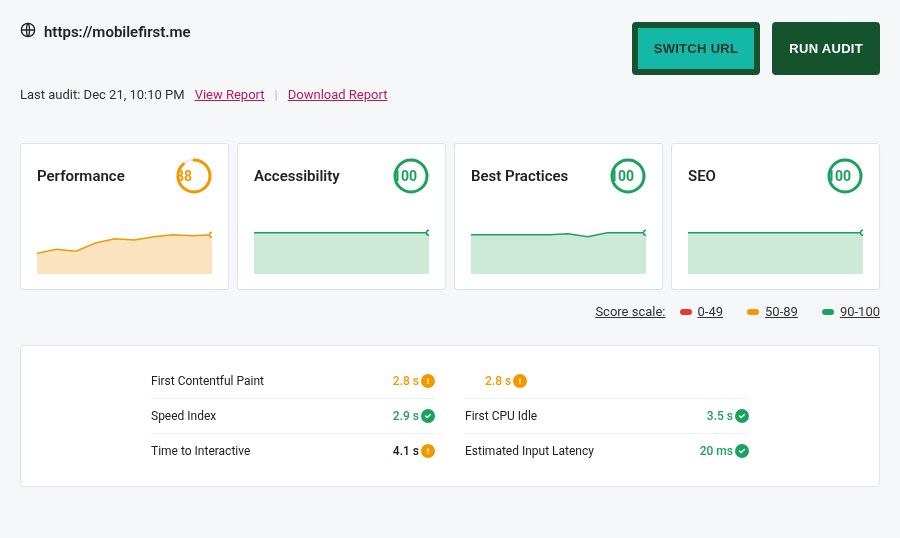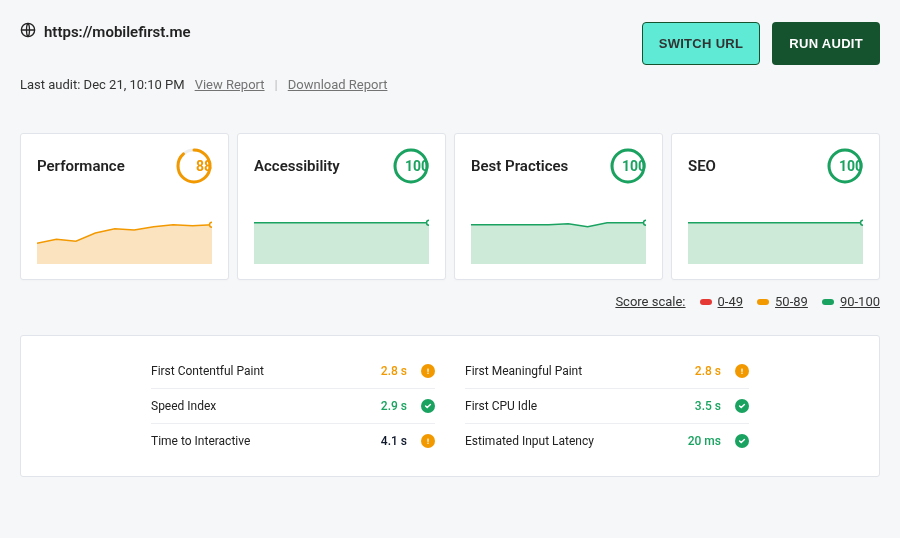--- a/index.html
+++ b/index.html
@@ -28,31 +28,31 @@
   .button-group { display: flex; gap: 12px; }
   .btn {
     padding: 13px 16px;
     font-size: 13px;
     font-weight: 600;
     letter-spacing: 0.3px;
     border-radius: 4px;
     border: 1px solid transparent;
     cursor: pointer;
   }
-  .btn-outline { background: #5eead4; border: 1px solid #14532d; color: #333; }
+  .btn-outline { background: #14b8a6; border: 6px solid #14532d; color: #333; }
   .btn-primary { background: #14532d; color: #fff; }
   .meta-row {
     display: flex;
     align-items: center;
     gap: 10px;
     font-size: 13px;
     color: #333;
     margin-bottom: 41px;
   }
-  .meta-row a { color: #737373; text-decoration: underline; }
+  .meta-row a { color: #be185d; text-decoration: underline; }
   .meta-sep { color: #bbb; }
   .cards {
     display: grid;
     grid-template-columns: repeat(4, 1fr);
     gap: 8px;
     margin-bottom: 14px;
   }
   .card {
     background: #fff;
     border: 1px solid #e1e4ea;
@@ -62,21 +62,21 @@
   }
   .card-head {
     display: flex;
     align-items: center;
     justify-content: space-between;
     margin-bottom: 18px;
   }
   .card-title { font-size: 15px; font-weight: 600; }
   .score-ring {
     width: 36px; height: 36px;
-    display: flex; align-items: center; justify-content: flex-end;
+    display: flex; align-items: center; justify-content: flex-start;
     font-weight: 700; font-size: 14px;
     position: relative;
   }
   .score-ring svg { position: absolute; top:0; left:0; }
   .spark {
     width: 100%;
     height: 62px;
   }
   .scale-row {
     display: flex;
@@ -103,21 +103,21 @@
   }
   .metric-row {
     display: flex;
     justify-content: space-between;
     align-items: center;
     padding: 10px 0;
     border-bottom: 1px solid #eceef2;
     font-size: 12px;
   }
   .metric-row:nth-last-child(-n+2) { border-bottom: none; text-align: right; }
-  .metric-val { display: flex; align-items: center; gap: 14px; font-weight: 500; margin-left: 20px; }
+  .metric-val { display: flex; align-items: center; gap: 2px; font-weight: 500; margin-left: 20px; }
   .dot { width: 14px; height: 14px; border-radius: 50%; display:inline-flex; align-items:center; justify-content:center; }
   .dot svg { display:block; }
 </style>
 </head>
 <body>
 
 <div class="header-row">
   <div class="url-group">
     <span>
       <svg width="16" height="16" viewBox="0 0 24 24" fill="none" stroke="#222" stroke-width="2">
@@ -206,21 +206,21 @@
     <div><svg class="spark" viewBox="0 0 180 62" preserveAspectRatio="none">
     <path d="M0 20.66666666666667 L20 20.66666666666667 L40 20.66666666666667 L60 20.66666666666667 L80 20.66666666666667 L100 20.66666666666667 L120 20.66666666666667 L140 20.66666666666667 L160 20.66666666666667 L180 20.66666666666667 L 180 62 L 0 62 Z" fill="#cdead9"></path>
     <path d="M0 20.66666666666667 L20 20.66666666666667 L40 20.66666666666667 L60 20.66666666666667 L80 20.66666666666667 L100 20.66666666666667 L120 20.66666666666667 L140 20.66666666666667 L160 20.66666666666667 L180 20.66666666666667" fill="none" stroke="#1aa260" stroke-width="1.5"></path>
     <circle cx="180" cy="20.66666666666667" r="2.5" fill="#fff" stroke="#1aa260" stroke-width="1.5"></circle>
   </svg></div>
     </div>
   </div>
 
 <div class="scale-row">
   <span>Score scale:</span>
-  <div id="scale-items" style="display:flex; gap:14px;">
+  <div id="scale-items" style="display:flex; gap:24px;">
       <span class="scale-item">
         <span class="pill" style="background:#e53935"></span>
         <span>0-49</span>
       </span>
       <span class="scale-item">
         <span class="pill" style="background:#f29900"></span>
         <span>50-89</span>
       </span>
       <span class="scale-item">
         <span class="pill" style="background:#1aa260"></span>
@@ -237,21 +237,20 @@
       <span>2.8 s</span>
       <span><span class="dot" style="background:#f29900">
               <svg width="8" height="8" viewBox="0 0 10 10">
                 <rect x="4.2" y="2" width="1.6" height="4" fill="#fff"></rect>
                 <rect x="4.2" y="7" width="1.6" height="1.6" fill="#fff"></rect>
               </svg>
             </span></span>
     </span>
       </div>
       <div class="metric-row">
-    <span>First Meaningful Paint</span>
     <span class="metric-val" style="color:#f29900">
       <span>2.8 s</span>
       <span><span class="dot" style="background:#f29900">
               <svg width="8" height="8" viewBox="0 0 10 10">
                 <rect x="4.2" y="2" width="1.6" height="4" fill="#fff"></rect>
                 <rect x="4.2" y="7" width="1.6" height="1.6" fill="#fff"></rect>
               </svg>
             </span></span>
     </span>
       </div>

